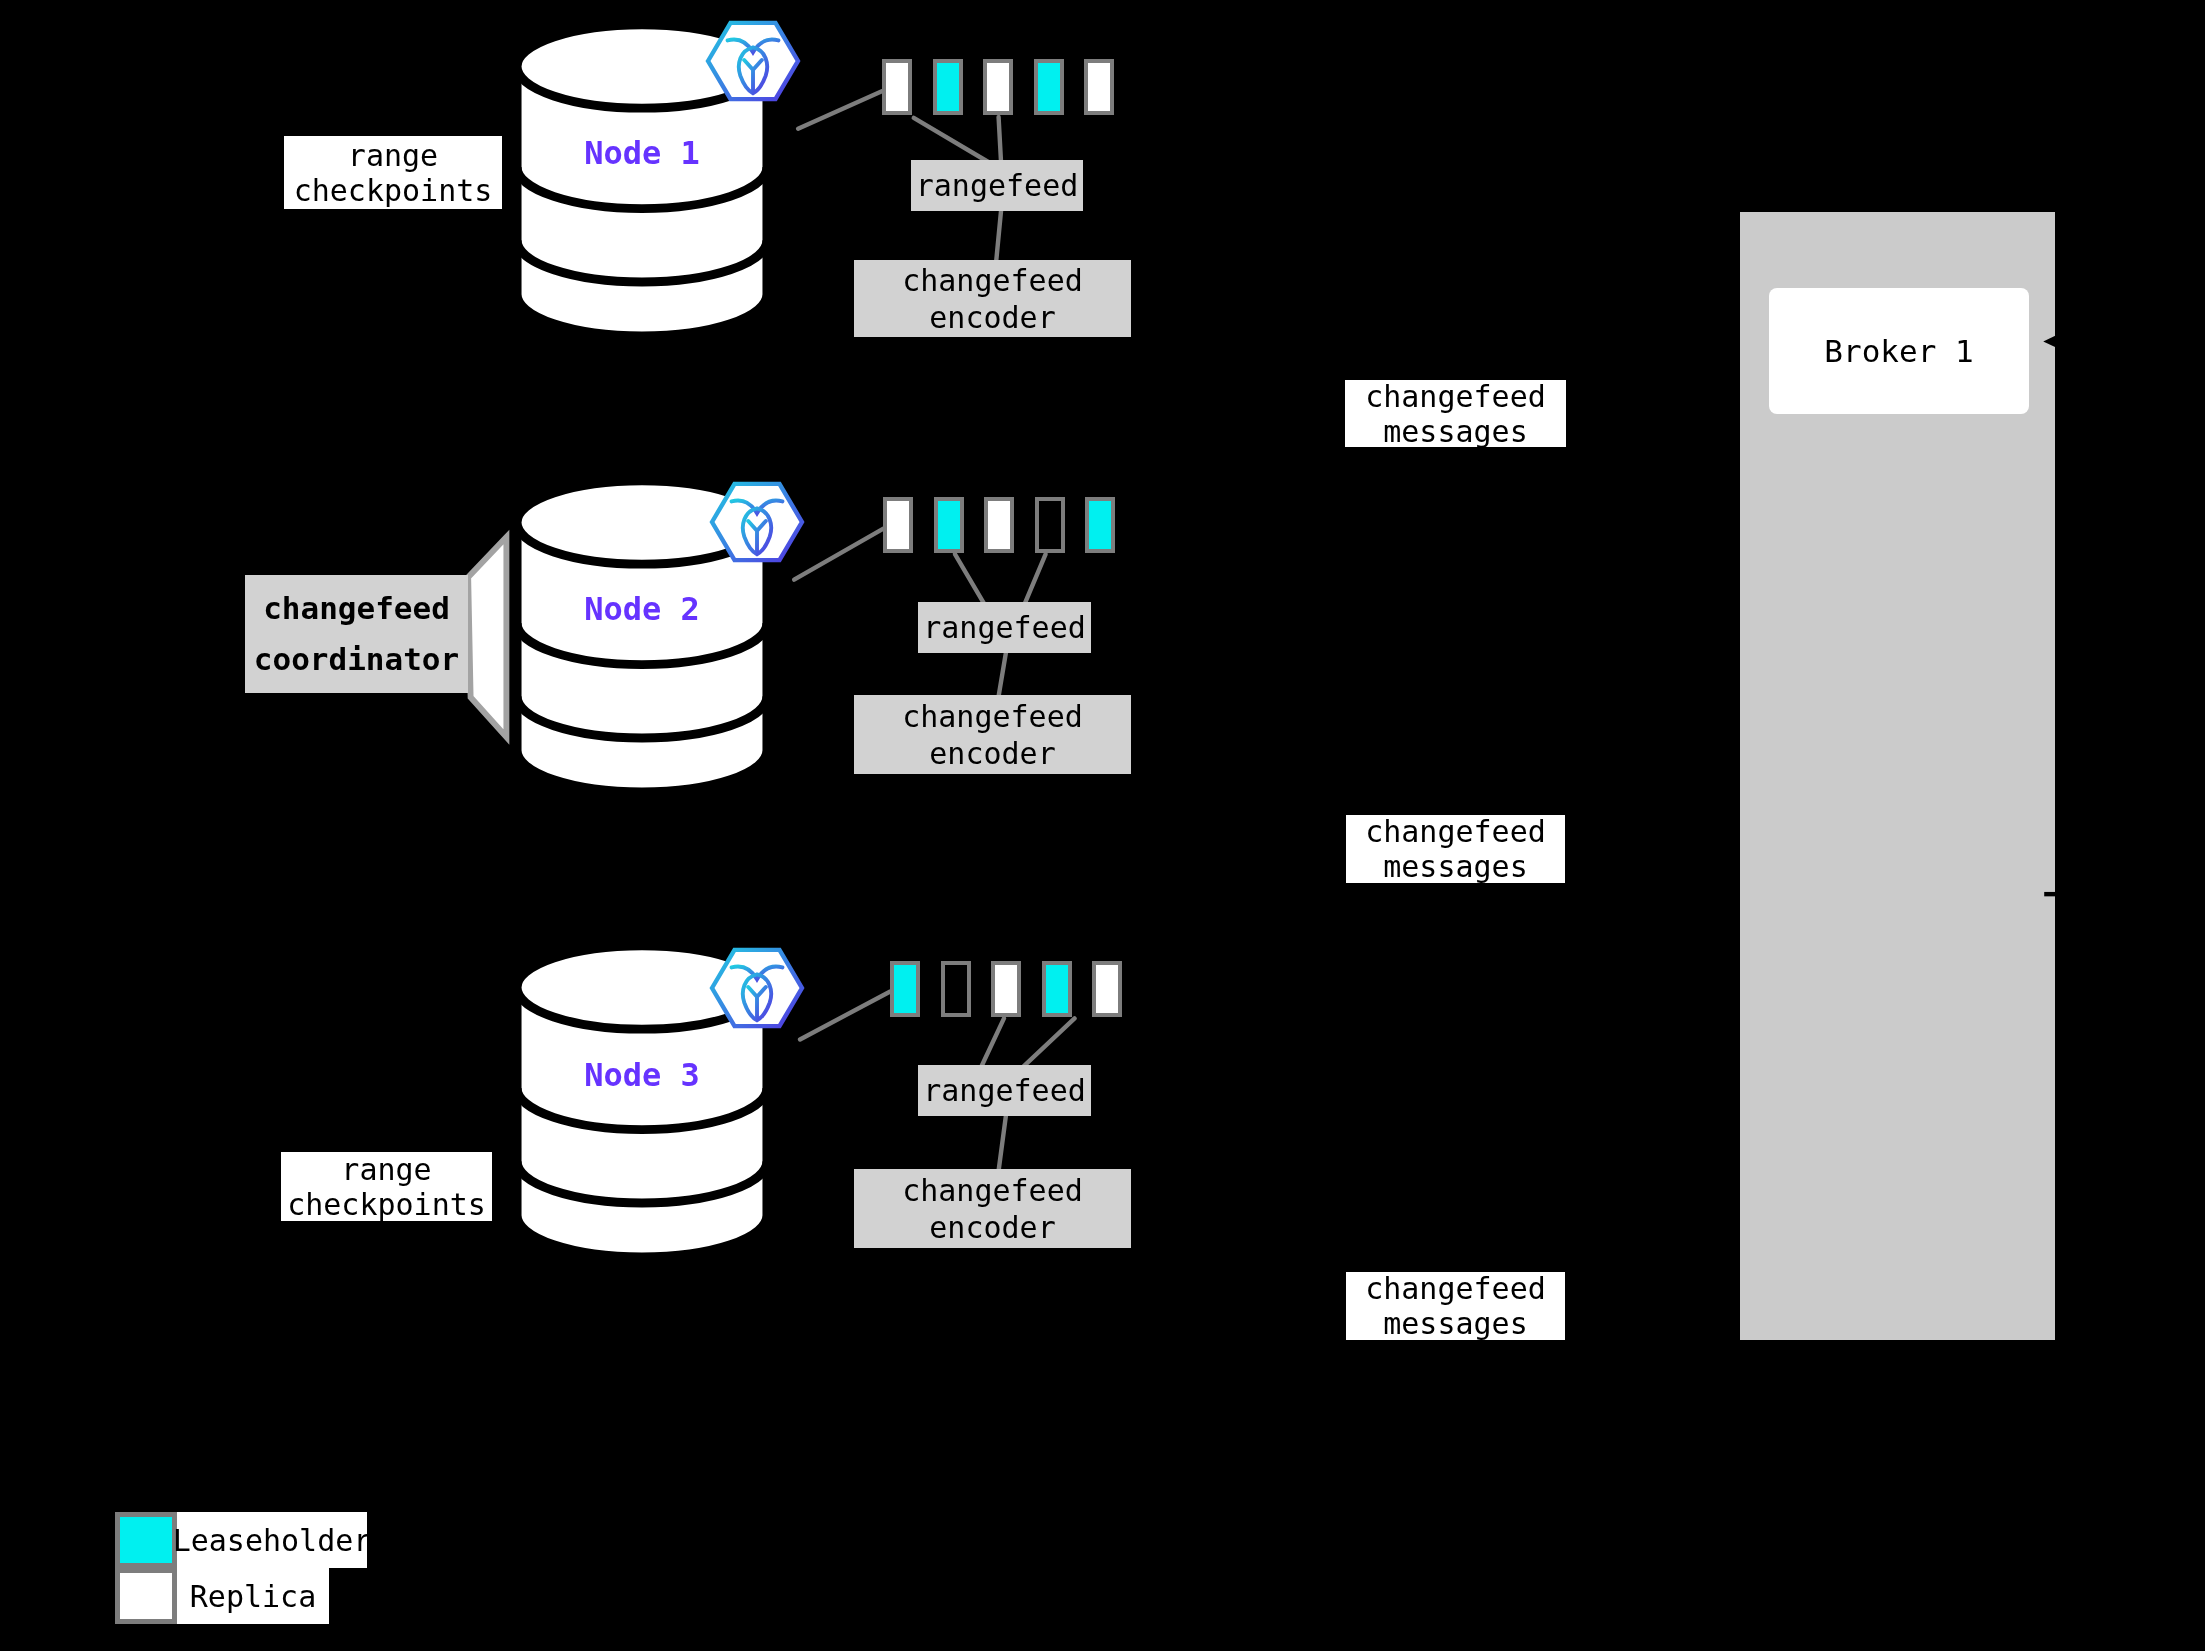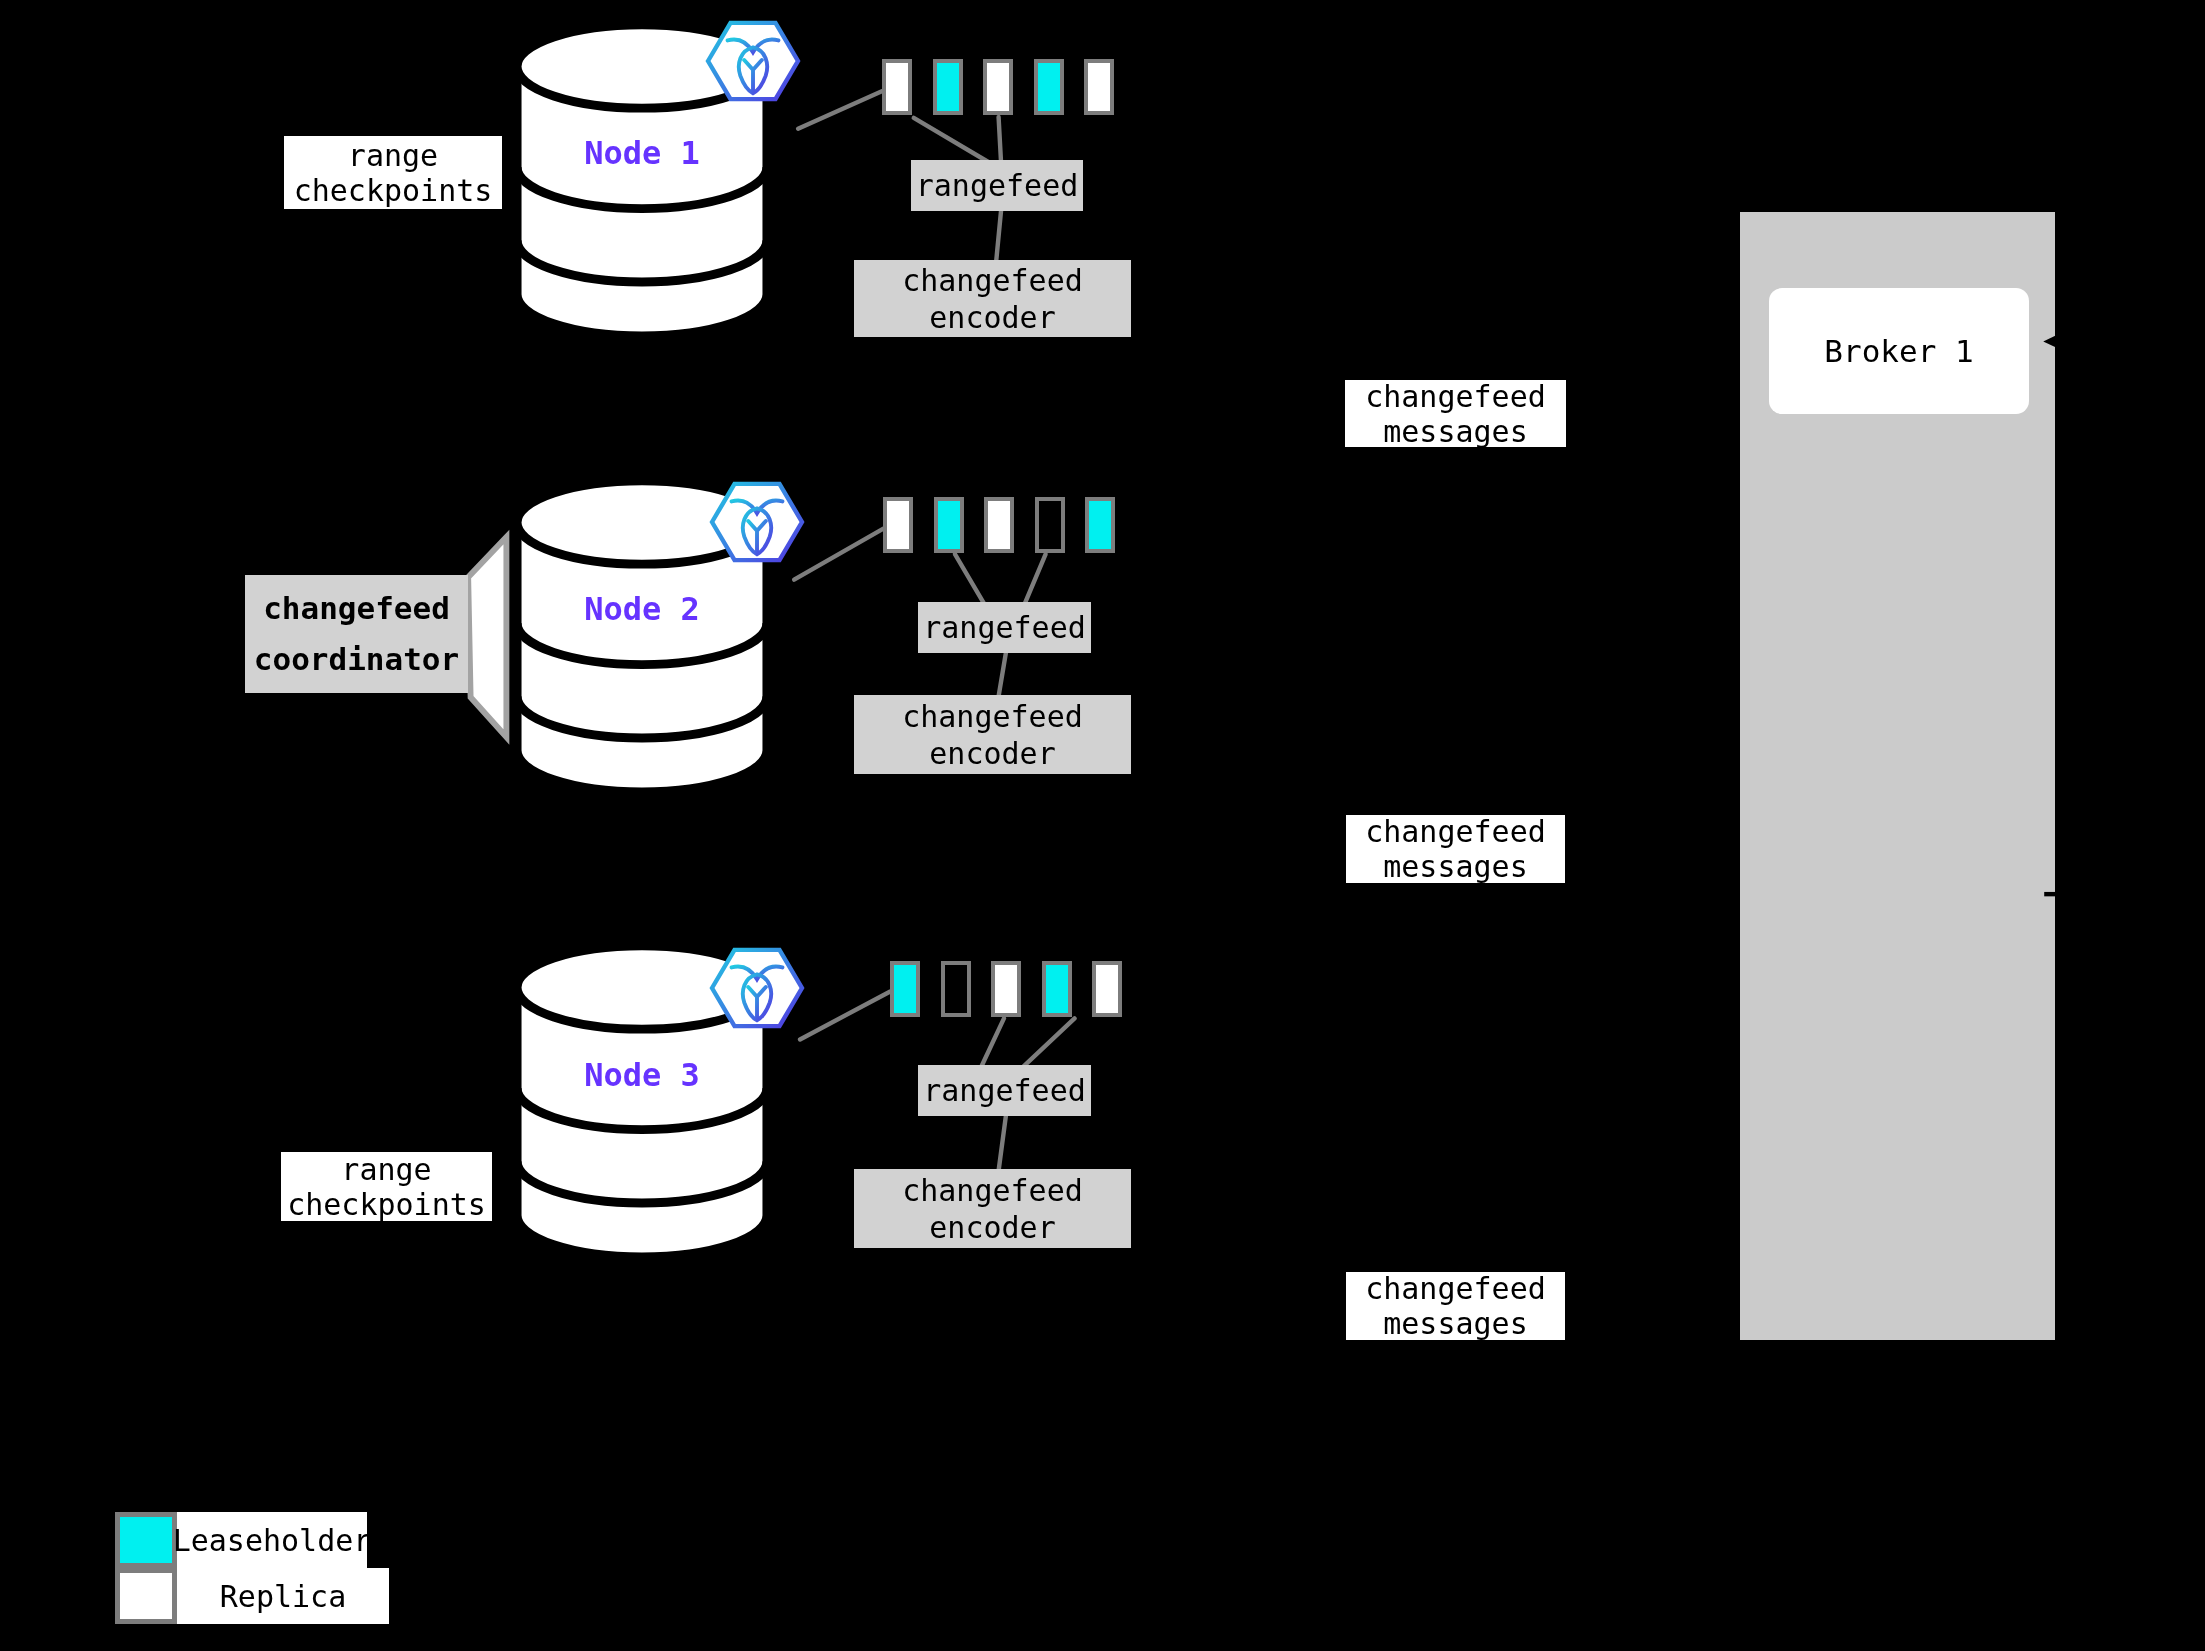--- a/index.html
+++ b/index.html
@@ -22,21 +22,21 @@
                border:4.9px solid var(--border-gray,#7d7d7d);background:transparent;z-index:2;}
   [data-range="leaseholder"]{background:var(--leaseholder,#00f0f0);}
   [data-range="replica"]{background:var(--replica,#fff);}
   [data-range="empty"]{background:transparent;}
   .kafka-container{position:absolute;left:1740px;top:212px;width:315px;height:1128px;
                    background:var(--container-gray,#cbcbcb);z-index:2;}
   .kafka-logo-box{position:absolute;left:1768px;top:39px;width:262px;height:169px;
                   background:#fff;z-index:3;}
   .kafka-wordmark{position:absolute;left:113px;top:96px;font-family:"Liberation Sans",sans-serif;
                   font-weight:bold;font-size:52px;line-height:54px;color:#000;}
-  .broker{position:absolute;left:1769px;width:260px;height:126px;background:#fff;border-radius:13px;
+  .broker{position:absolute;left:1769px;width:260px;height:126px;background:#fff;border-radius:8px;
           z-index:3;display:flex;align-items:center;justify-content:center;font-size:31px;color:#000;}
   .pill{position:absolute;left:965px;top:1460px;width:476px;height:48px;background:#fff;
         border-radius:24.5px;z-index:2;display:flex;align-items:center;justify-content:center;
         font-size:30px;color:#000;}
   .legend-swatch{position:absolute;left:115px;width:62px;height:56px;box-sizing:border-box;
                  border:5.9px solid var(--border-gray,#7d7d7d);z-index:2;}
   .legend-label{position:absolute;left:177px;height:56px;background:#fff;z-index:2;
                 display:flex;align-items:center;justify-content:center;font-size:30px;color:#000;}
 </style>
 </head>
@@ -174,16 +174,16 @@
 
   <svg class="toplayer" width="2205" height="1652" viewBox="0 0 4498 3369">
     <polygon points="4168,696 4202,680 4202,712" fill="#000"></polygon>
     <rect x="4170" y="1819" width="32" height="9" fill="#000"></rect>
   </svg>
 
 
   <div class="legend-swatch" style="top:1512px;background:var(--leaseholder,#00f0f0);"></div>
   <div class="legend-swatch" style="top:1568px;background:#fff;"></div>
   <div class="legend-label" style="top:1512px;width:190px;">Leaseholder</div>
-  <div class="legend-label" style="top:1568px;width:212px;">Replica</div>
+  <div class="legend-label" style="top:1568px;width:152px;">Replica</div>
 
 </div>
 
 
 </body></html>

